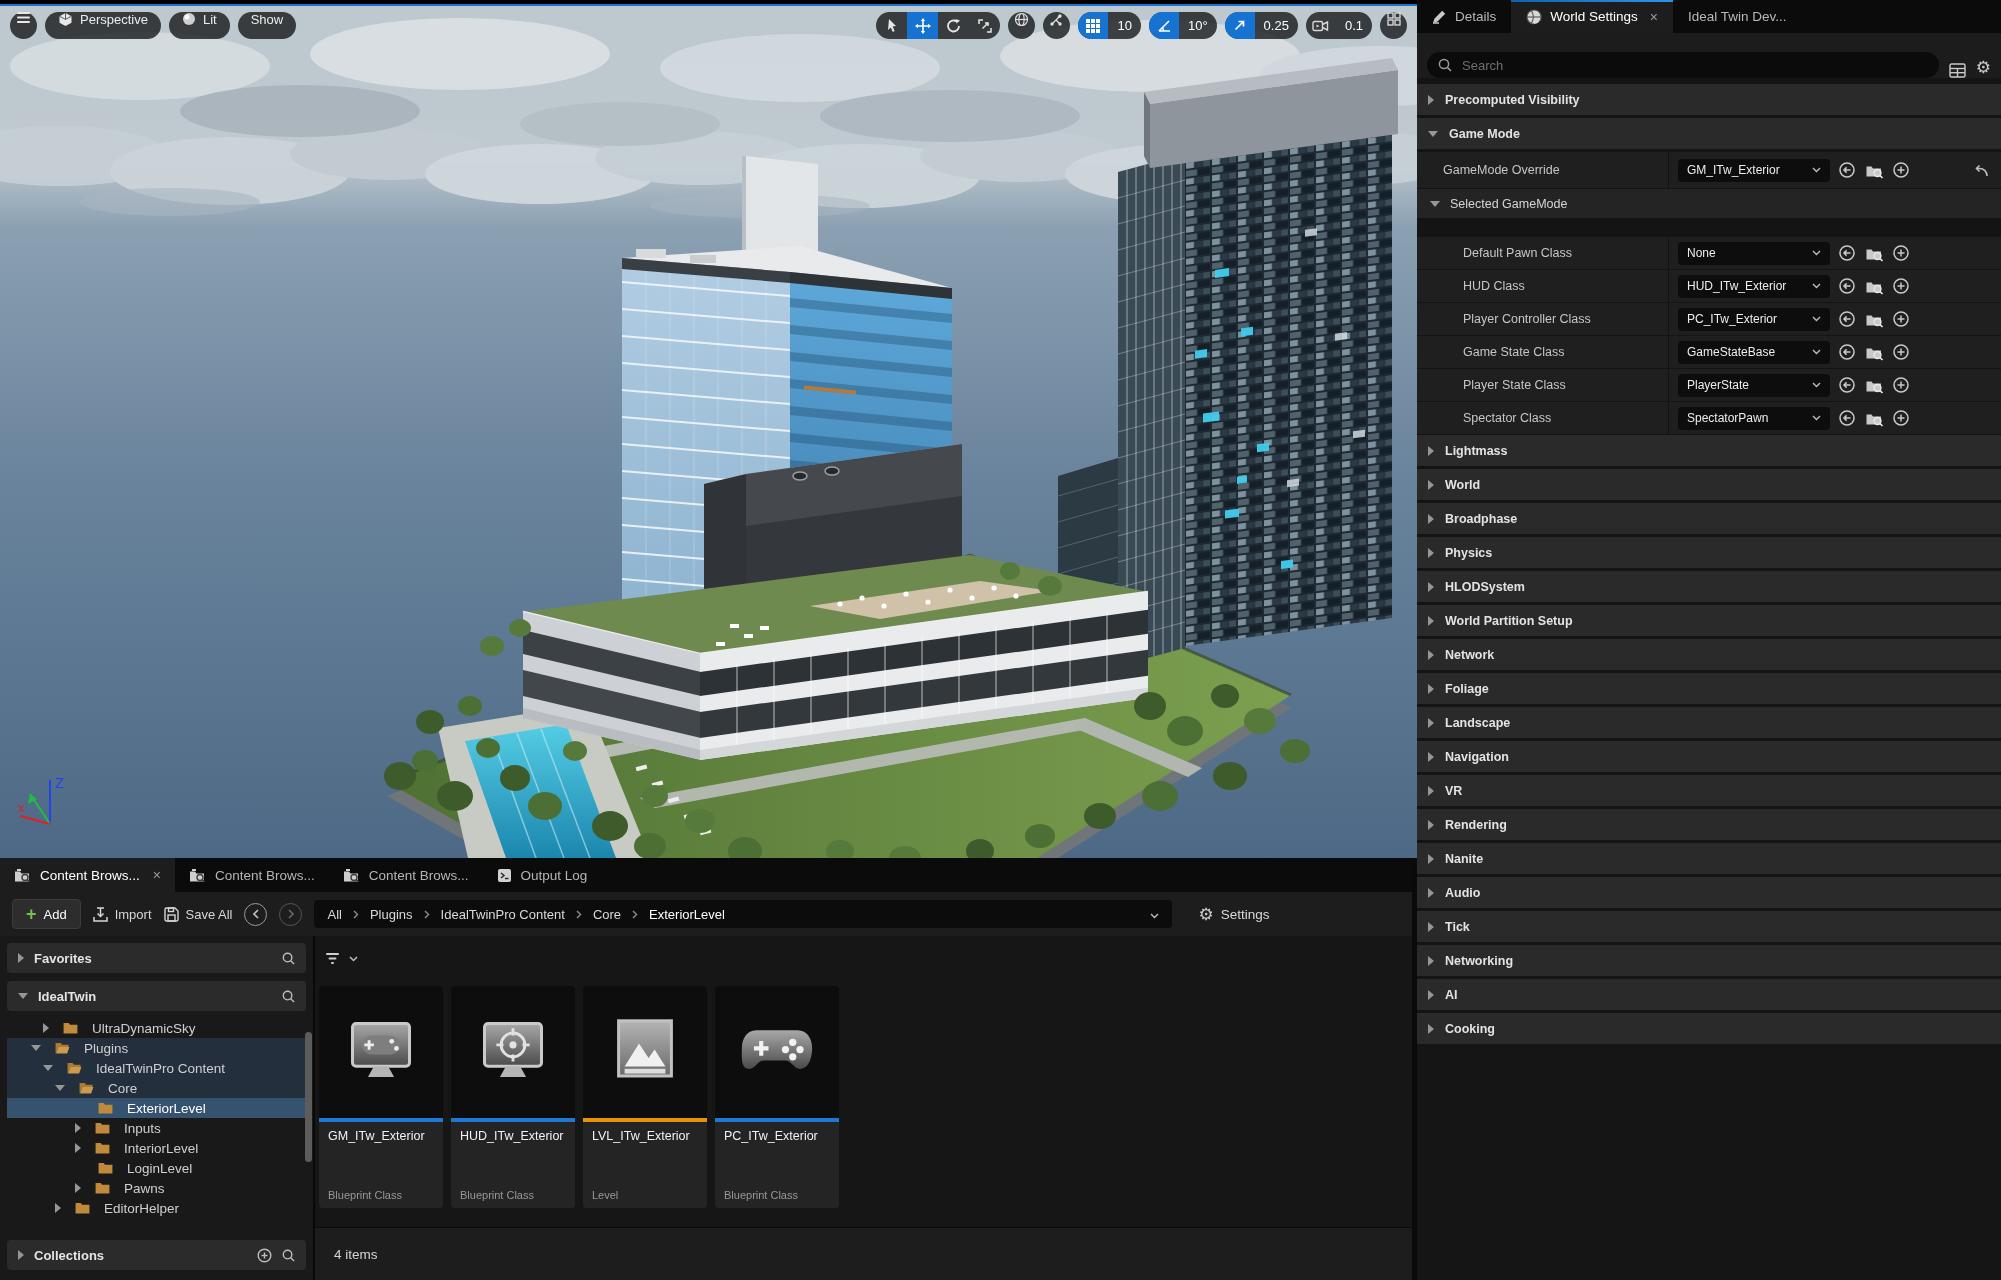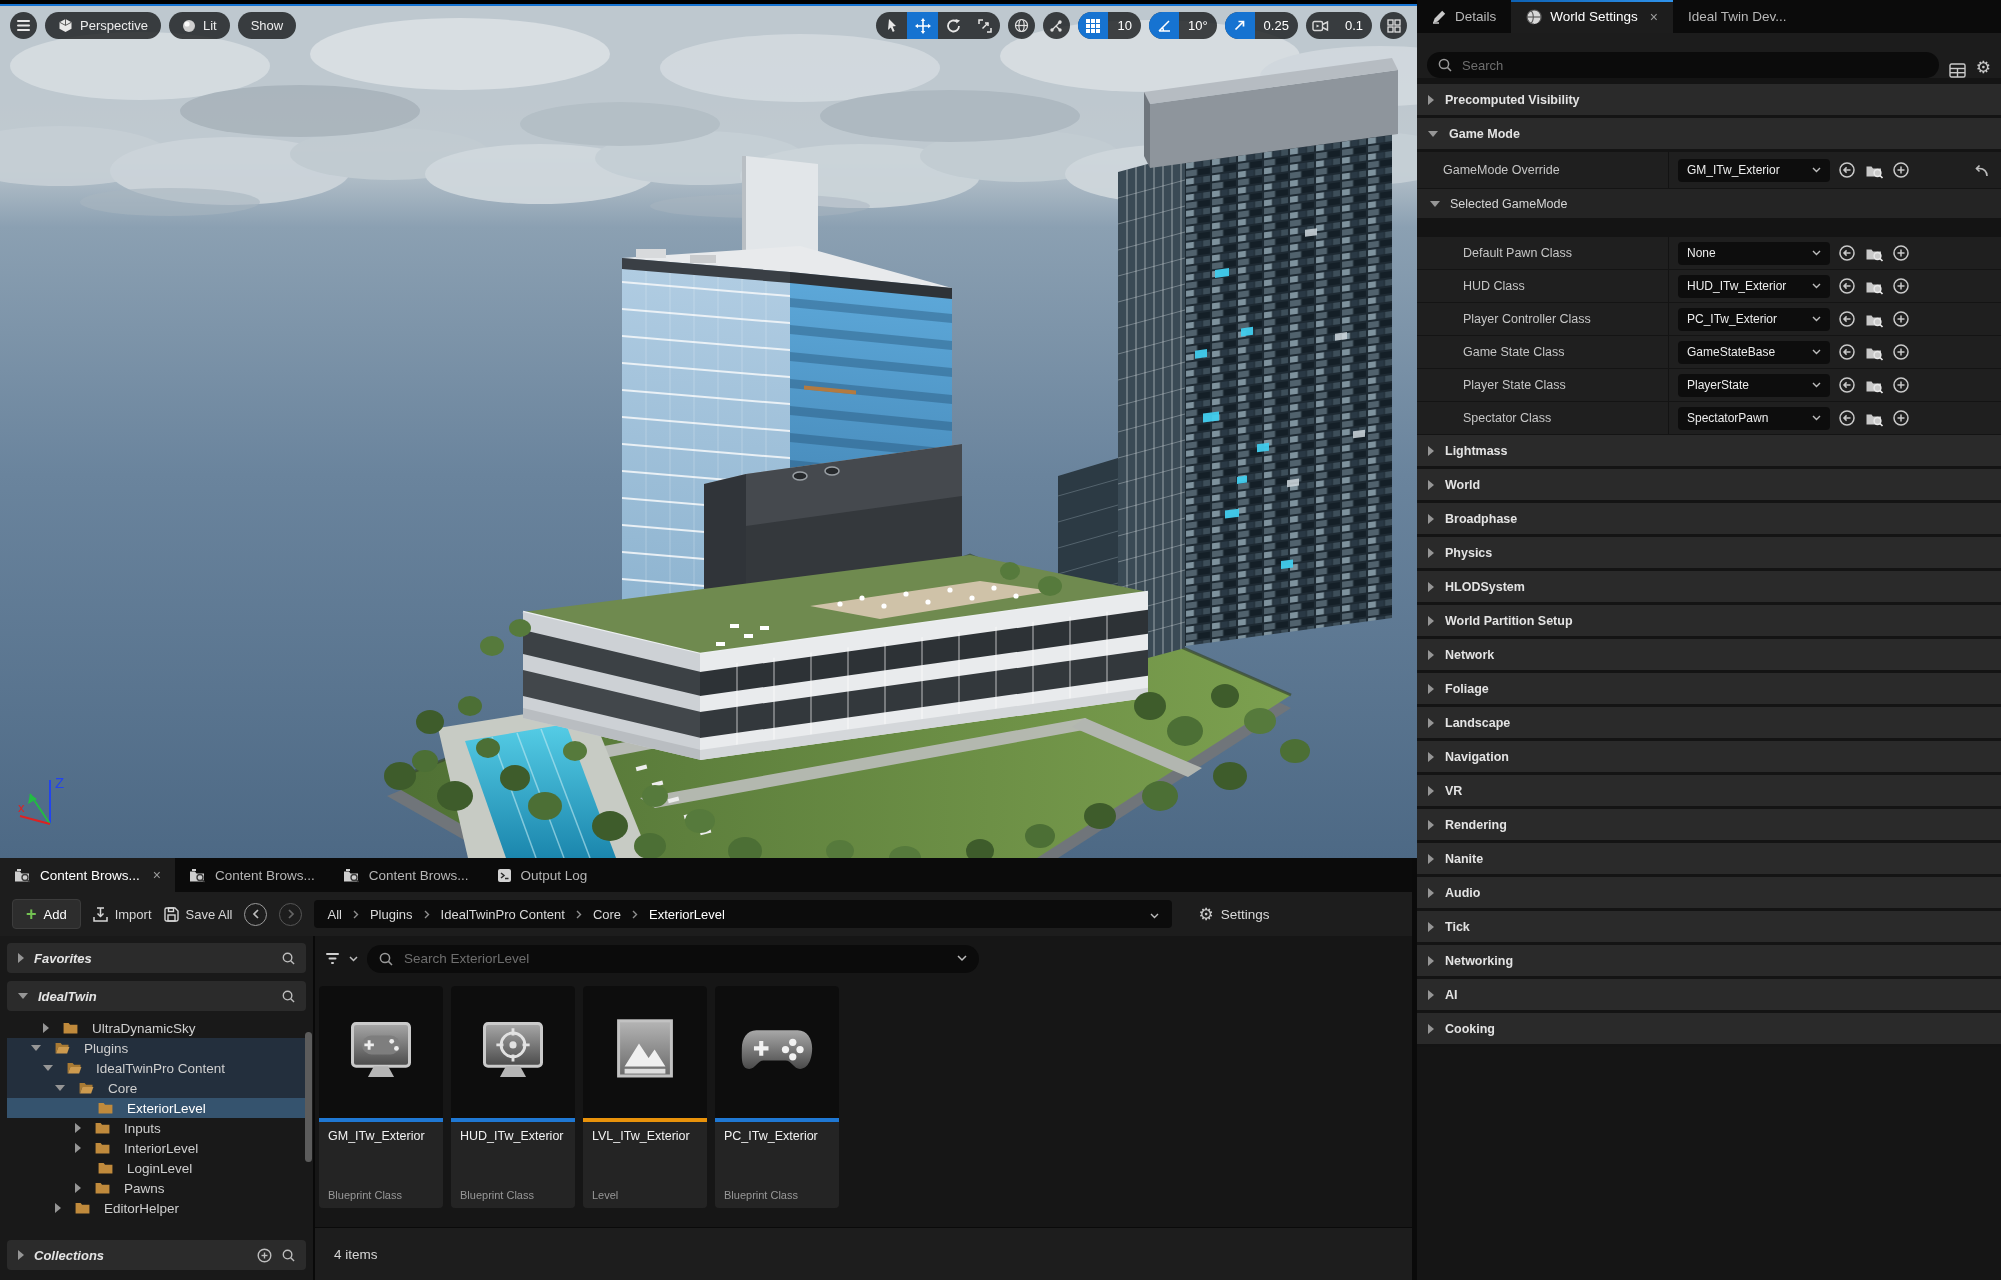--- a/index.html
+++ b/index.html
@@ -5,21 +5,21 @@
   html,body{margin:0;padding:0;background:#050505;}
   #root{position:relative;width:2001px;height:1280px;overflow:hidden;background:#0a0a0a;
         font-family:"Liberation Sans",sans-serif;color:#cfcfcf;-webkit-font-smoothing:antialiased;}
   
   .viewport{position:absolute;left:0;top:0;width:1417px;height:858px;background:#000;}
   .vp-blueline{position:absolute;left:0;top:4px;width:100%;height:2px;background:#1673d1;}
   .scene{position:absolute;left:0;top:6px;}
   .vp-bar{position:absolute;left:0;top:12px;width:100%;display:flex;justify-content:space-between;
           padding:0 10px;box-sizing:border-box;pointer-events:none;}
   .vp-group{display:flex;gap:8px;align-items:center;pointer-events:auto;}
-  .pill{display:flex;align-items:center;gap:7px;background:rgba(18,20,22,.78);border-radius:14px;
+  .pill{display:flex;align-items:flex-start;gap:7px;background:rgba(18,20,22,.78);border-radius:14px;
         height:27px;padding:0 13px;color:#ececec;font-size:13px;}
   .pill.round{width:27px;padding:0;justify-content:center;border-radius:50%;}
   .toolgroup{display:flex;height:27px;background:rgba(18,20,22,.78);border-radius:14px;overflow:hidden;}
   .tool{width:31px;display:flex;align-items:center;justify-content:center;}
   .tool.active{background:#1673d1;}
   .snap{display:flex;height:27px;border-radius:14px;overflow:hidden;background:rgba(18,20,22,.78);align-items:stretch;}
   .snap .sic{width:30px;display:flex;align-items:center;justify-content:center;}
   .snap .sic.on{background:#1673d1;}
   .snap .sval{display:flex;align-items:center;padding:0 9px;font-size:13px;color:#fff;}
   .axis{position:absolute;left:12px;top:766px;}
@@ -72,21 +72,21 @@
   .navc.dim{opacity:.45;}
   .crumb{width:858px;display:flex;align-items:center;gap:11px;background:#0c0c0c;border-radius:4px;
       height:28px;padding:11px 13px;font-size:13px;color:#dadada;box-sizing:border-box;}
   .crumb .last{color:#fff;}
   .crumb .endchev{margin-left:auto;}
   .settings{display:flex;align-items:center;gap:7px;color:#dadada;font-size:13.5px;margin-left:14px;}
   .cb-main{flex:1;display:flex;min-height:0;}
   .cb-side{width:315px;flex:none;background:#191919;border-right:2px solid #090909;display:flex;
       flex-direction:column;padding:7px 7px 10px 7px;box-sizing:border-box;position:relative;}
   .side-h{height:30px;background:#2b2b2b;border-radius:4px;display:flex;align-items:center;gap:10px;
-      padding:0 11px;font-size:13px;font-weight:bold;color:#e4e4e4;flex:none;font-style:italic;}
+      padding:0 11px;font-size:13px;font-weight:bold;color:#e4e4e4;flex:none;}
   .side-h .right{margin-left:auto;display:flex;gap:10px;align-items:center;}
   .tree{flex:1;margin-top:7px;font-size:13.5px;overflow:hidden;position:relative;}
   .trow{height:20px;display:flex;align-items:center;gap:14px;color:#cfcfcf;white-space:nowrap;}
   .trow.inpath{background:#232f3d;}
   .trow.selected{background:#35536e;color:#fff;}
   .scrollthumb{position:absolute;right:1px;top:96px;width:7px;height:130px;border-radius:4px;background:#5c5c5c;}
   .cb-content{flex:1;display:flex;flex-direction:column;background:#161616;min-width:0;}
   .filter-row{height:45px;display:flex;align-items:center;gap:9px;padding:0 10px;flex:none;}
   .cb-search{width:612px;display:flex;align-items:center;gap:9px;background:#0b0b0b;border-radius:14px;
       height:28px;padding:0 12px;box-sizing:border-box;}
@@ -1198,30 +1198,20 @@
           <svg width="15" height="13" viewBox="0 0 15 13">
               <g fill="#cfcfcf">
                 <rect x="1" y="1" width="13" height="2" rx="1"></rect>
                 <rect x="3.5" y="5.5" width="8" height="2" rx="1"></rect>
                 <rect x="6" y="10" width="3" height="2" rx="1"></rect>
               </g>
             </svg>
           <svg width="9" height="6" viewBox="0 0 9 6">
               <path d="M1 1l3.5 3.5L8 1" fill="none" stroke="#bdbdbd" stroke-width="1.5"></path>
             </svg>
-          <div class="cb-search">
-            <svg width="14" height="14" viewBox="0 0 14 14">
-                <circle cx="6" cy="6" r="4.6" fill="none" stroke="#9a9a9a" stroke-width="1.5"></circle>
-                <line x1="9.4" y1="9.4" x2="13" y2="13" stroke="#9a9a9a" stroke-width="1.5"></line>
-              </svg>
-            <input placeholder="Search ExteriorLevel" style="">
-            <svg width="10" height="7" viewBox="0 0 10 7">
-                <path d="M1 1l4 4 4-4" fill="none" stroke="#bdbdbd" stroke-width="1.5"></path>
-              </svg>
-          </div>
         </div>
         <div class="tiles" id="tiles">
             <div class="tile">
     <div class="thumb">
                 <svg width="76" height="68" viewBox="0 0 64 56">
                   <rect x="8" y="4" width="48" height="36" rx="3" fill="url(#mg)" stroke="#cacaca" stroke-width="2.5"></rect>
                   <path d="M26 40h12l5 9H21z" fill="#b5b5b5"></path>
                   <rect x="16" y="14" width="32" height="16" rx="8" fill="#7e7e7e"></rect>
                   <g stroke="#eee" stroke-width="2.4">
                     <line x1="22" y1="18" x2="22" y2="26"></line>

